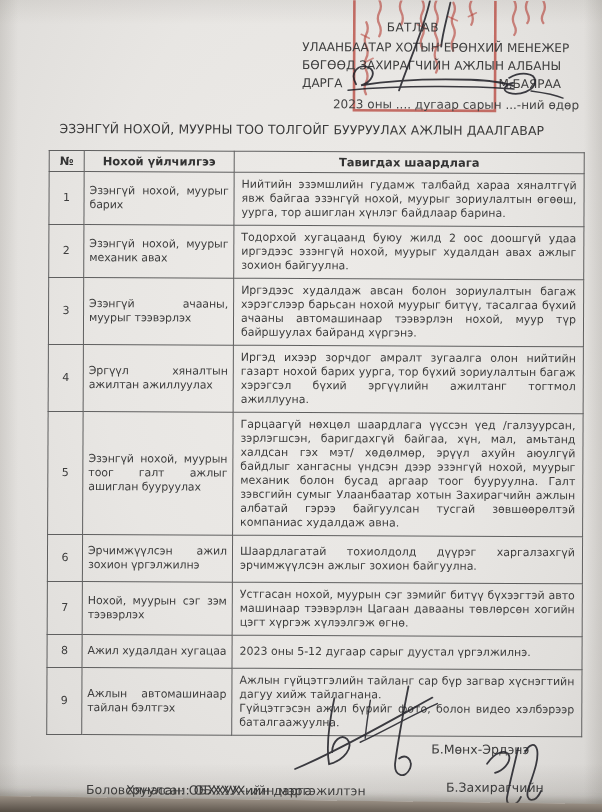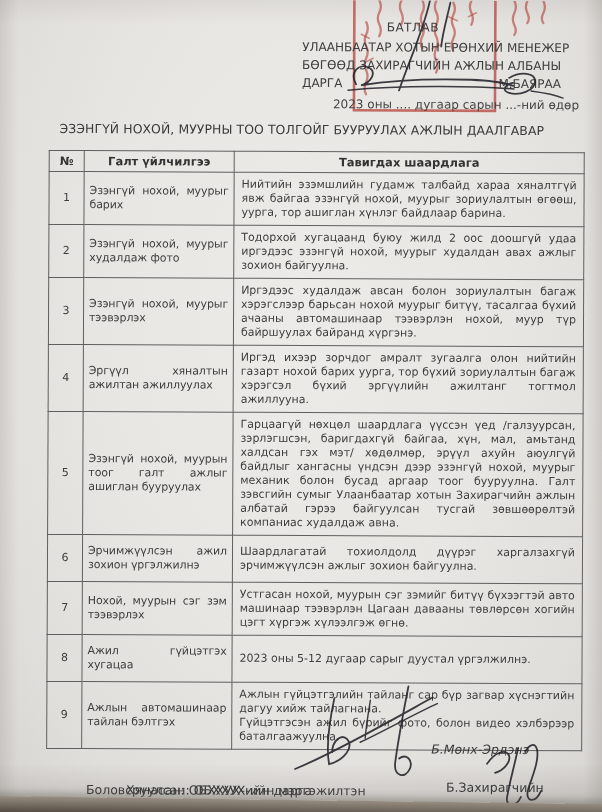--- a/index.html
+++ b/index.html
@@ -35,21 +35,21 @@
   .task-table th,.task-table td{border:1px solid #5f5f5f;}
   .task-table th{font-size:11.5px;font-weight:bold;color:#333;padding:3px 2px;text-align:center;}
   .task-table td{font-size:11px;line-height:14px;color:#3d3d3d;vertical-align:middle;padding:5px 7px;}
   td.col-no{text-align:center;padding:5px 2px;}
   td.col-service{text-align:justify;padding:9px 5px;letter-spacing:-.1px;}
   td.col-requirement{text-align:justify;white-space:pre-line;}
 
   
   .signoff span{position:absolute;font-size:12.5px;color:#3b3b3b;white-space:nowrap;z-index:2;}
   .reviewed-label{left:128px;top:746px;margin-top:37px;}
-  .reviewed-name{left:433px;top:741px;font-style:italic;}
+  .reviewed-name{left:433px;top:741px;}
   .prepared-label{left:88px;top:783px;}
   .prepared-name{left:448px;top:779px;}
 
   
   .sig-svg{position:absolute;left:0;top:0;z-index:3;pointer-events:none;}
 
   
   .photo-edge{position:absolute;left:-8px;top:796px;width:620px;height:40px;z-index:4;
     transform:rotate(.75deg);transform-origin:left top;
     background:linear-gradient(180deg,#978d82 0%,#5c544b 35%,#2b2620 70%,#1f1b17 100%);
@@ -102,38 +102,38 @@
 
     <table class="task-table">
       <colgroup>
           <col style="width:35px">
           <col style="width:150px">
           <col>
         </colgroup>
       <thead>
         <tr>
           <th>№</th>
-          <th>Галт үйлчилгээ</th>
+          <th>Нохой үйлчилгээ</th>
           <th>Тавигдах шаардлага</th>
         </tr>
       </thead>
       <tbody>
           <tr>
             <td class="col-no">1</td>
             <td class="col-service">Эзэнгүй нохой, муурыг барих</td>
             <td class="col-requirement">Нийтийн эзэмшлийн гудамж талбайд хараа хяналтгүй явж байгаа эзэнгүй нохой, муурыг зориулалтын өгөөш, уурга, тор ашиглан хүнлэг байдлаар барина.</td>
           </tr>
           <tr>
             <td class="col-no">2</td>
-            <td class="col-service">Эзэнгүй нохой, муурыг худалдаж фото</td>
+            <td class="col-service">Эзэнгүй нохой, муурыг механик авах</td>
             <td class="col-requirement">Тодорхой хугацаанд буюу жилд 2 оос доошгүй удаа иргэдээс эзэнгүй нохой, муурыг худалдан авах ажлыг зохион байгуулна.</td>
           </tr>
           <tr>
             <td class="col-no">3</td>
-            <td class="col-service">Эзэнгүй нохой, муурыг тээвэрлэх</td>
+            <td class="col-service">Эзэнгүй ачааны, муурыг тээвэрлэх</td>
             <td class="col-requirement">Иргэдээс худалдаж авсан болон зориулалтын багаж хэрэгслээр барьсан нохой муурыг битүү, тасалгаа бүхий ачааны автомашинаар тээвэрлэн нохой, муур түр байршуулах байранд хүргэнэ.</td>
           </tr>
           <tr>
             <td class="col-no">4</td>
             <td class="col-service">Эргүүл хяналтын ажилтан ажиллуулах</td>
             <td class="col-requirement">Иргэд ихээр зорчдог амралт зугаалга олон нийтийн газарт нохой барих уурга, тор бүхий зориулалтын багаж хэрэгсэл бүхий эргүүлийн ажилтанг тогтмол ажиллууна.</td>
           </tr>
           <tr>
             <td class="col-no">5</td>
             <td class="col-service">Эзэнгүй нохой, муурын тоог галт ажлыг ашиглан бууруулах</td>
@@ -144,21 +144,21 @@
             <td class="col-service">Эрчимжүүлсэн ажил зохион үргэлжилнэ</td>
             <td class="col-requirement">Шаардлагатай тохиолдолд дүүрэг харгалзахгүй эрчимжүүлсэн ажлыг зохион байгуулна.</td>
           </tr>
           <tr>
             <td class="col-no">7</td>
             <td class="col-service">Нохой, муурын сэг зэм тээвэрлэх</td>
             <td class="col-requirement">Устгасан нохой, муурын сэг зэмийг битүү бүхээгтэй авто машинаар тээвэрлэн Цагаан давааны төвлөрсөн хогийн цэгт хүргэж хүлээлгэж өгнө.</td>
           </tr>
           <tr>
             <td class="col-no">8</td>
-            <td class="col-service">Ажил гүйцэтгэх хугацаа</td>
+            <td class="col-service">Ажил худалдан хугацаа</td>
             <td class="col-requirement">2023 оны 5-12 дугаар сарыг дуустал үргэлжилнэ.</td>
           </tr>
           <tr>
             <td class="col-no">9</td>
             <td class="col-service">Ажлын автомашинаар тайлан бэлтгэх</td>
             <td class="col-requirement">Ажлын гүйцэтгэлийн тайланг сар бүр загвар хүснэгтийн дагуу хийж тайлагнана.
 Гүйцэтгэсэн ажил бүрийг фото, болон видео хэлбэрээр баталгаажуулна.</td>
           </tr>
         </tbody>
     </table>

